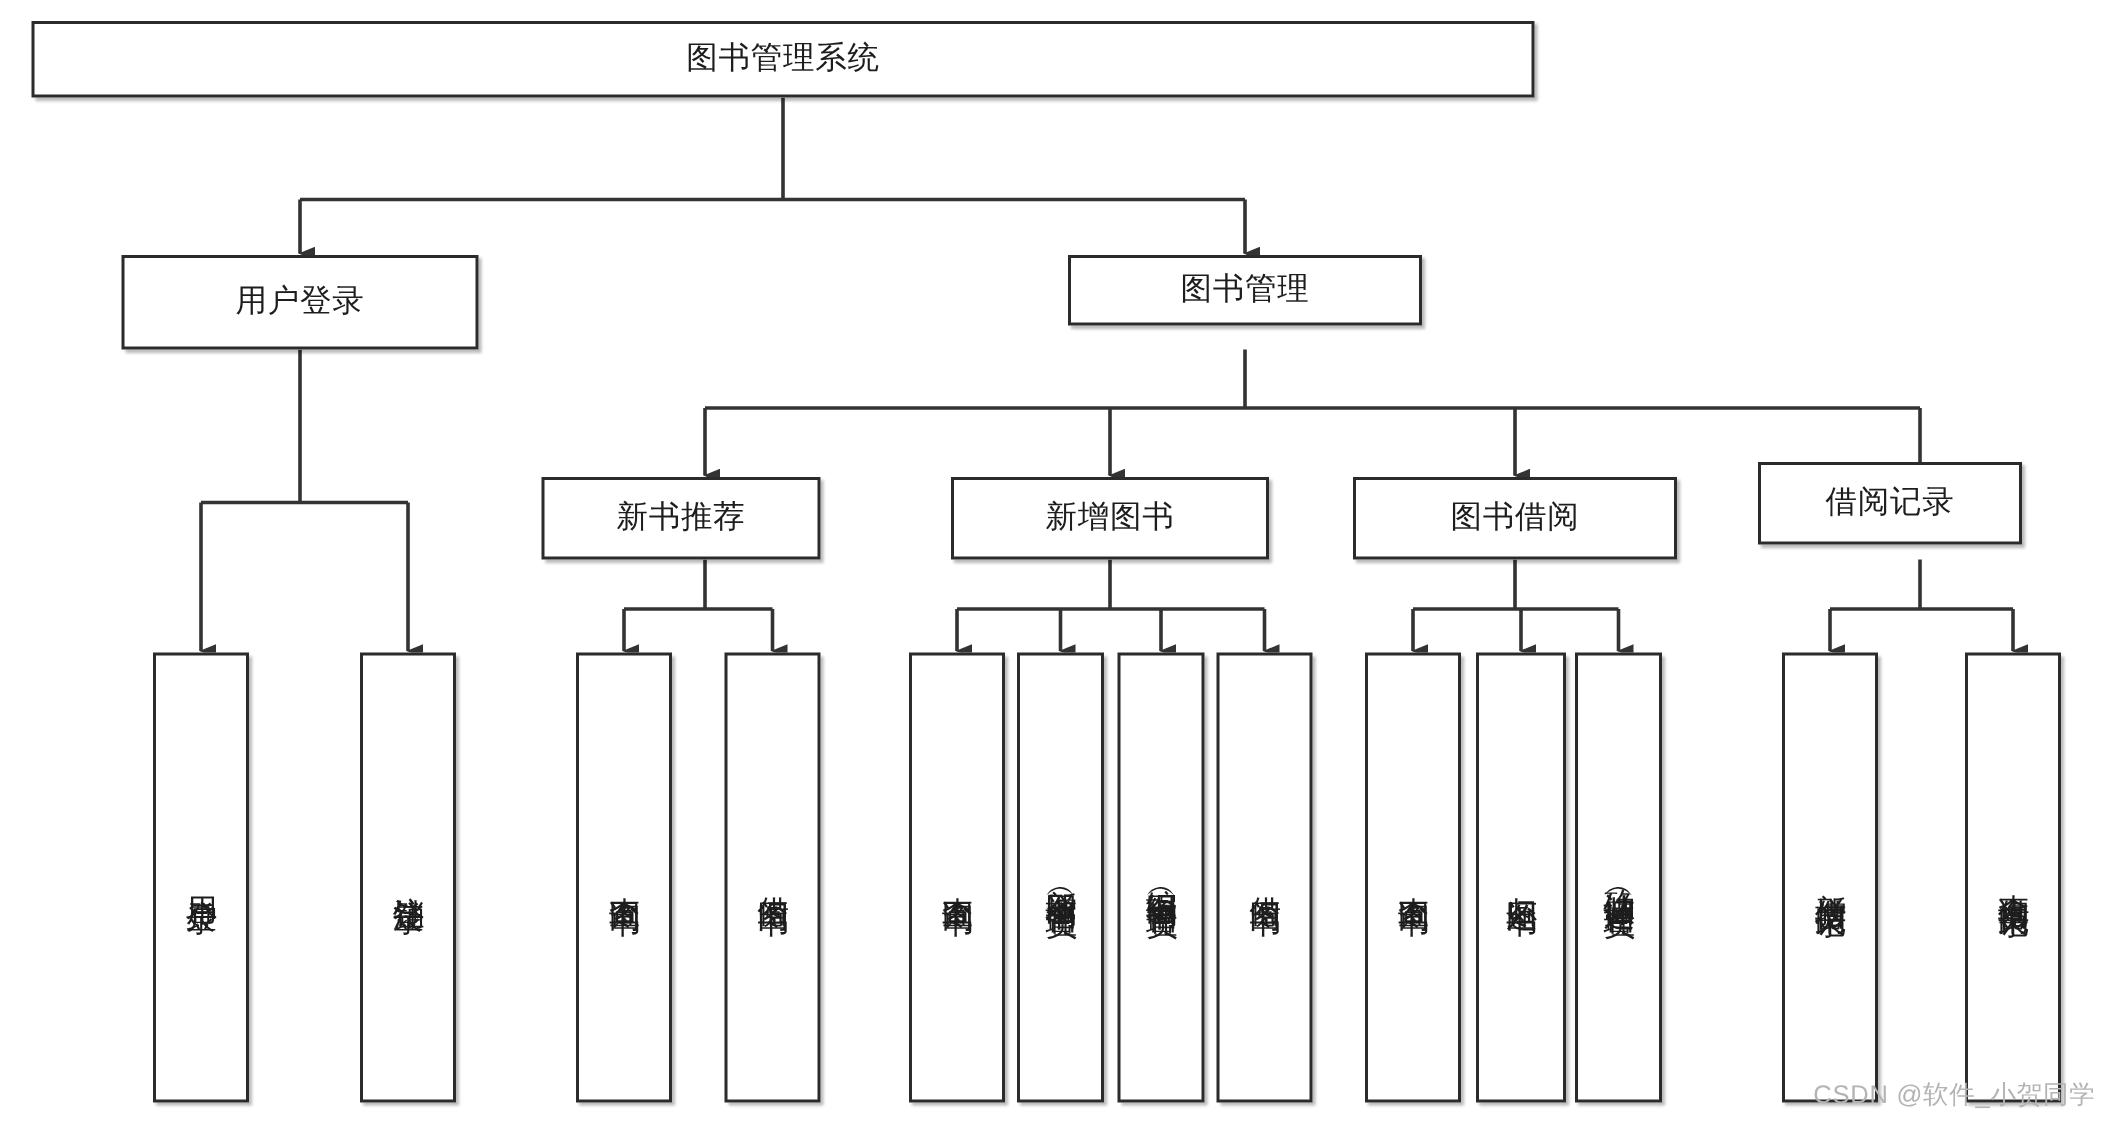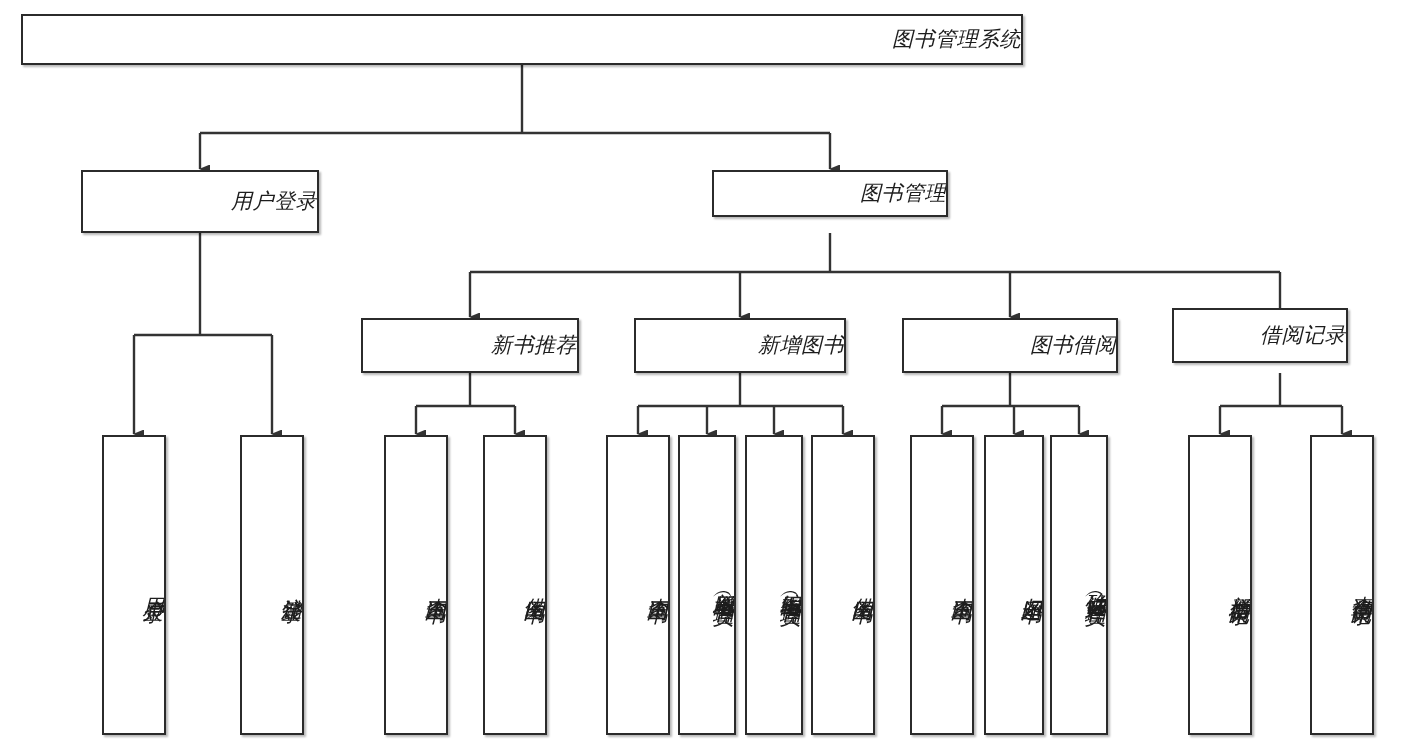--- a/index.html
+++ b/index.html
@@ -26,23 +26,22 @@
     height: 747px;
   }
   .node-box {
     position: absolute;
     box-sizing: border-box;
     background: #ffffff;
     border: 2px solid #2b2b2b;
     box-shadow: 2px 2px 2px rgba(0,0,0,0.28);
     display: flex;
     align-items: center;
-    justify-content: flex-end;
+    justify-content: center;
     overflow: hidden;
-    font-style: italic;
   }
   .node-label {
     color: #1d1d1d;
     font-size: 21px;
     line-height: 1.16;
     letter-spacing: 0.5px;
     text-align: center;
     white-space: nowrap;
   }
   .node-box.horizontal .node-label {
@@ -113,21 +112,21 @@
   <div id="node-layer">
       <div class="node-box horizontal" style="left: 21px; top: 14px; width: 1002px; height: 51px;">
         <span class="node-label">图书管理系统</span>
       </div>
       <div class="node-box horizontal" style="left: 81px; top: 170px; width: 238px; height: 63px;">
         <span class="node-label">用户登录</span>
       </div>
       <div class="node-box horizontal" style="left: 712px; top: 170px; width: 236px; height: 47px;">
         <span class="node-label">图书管理</span>
       </div>
-      <div class="node-box horizontal" style="left: 361px; top: 318px; width: 218px; height: 55px;">
+      <div class="node-box horizontal" style="left: 361px; top: 318px; width: 186px; height: 55px;">
         <span class="node-label">新书推荐</span>
       </div>
       <div class="node-box horizontal" style="left: 634px; top: 318px; width: 212px; height: 55px;">
         <span class="node-label">新增图书</span>
       </div>
       <div class="node-box horizontal" style="left: 902px; top: 318px; width: 216px; height: 55px;">
         <span class="node-label">图书借阅</span>
       </div>
       <div class="node-box horizontal" style="left: 1172px; top: 308px; width: 176px; height: 55px;">
         <span class="node-label">借阅记录</span>
@@ -165,13 +164,14 @@
       <div class="node-box vertical" style="left: 1050px; top: 435px; width: 58px; height: 300px;">
         <span class="node-label">确认归还（管理员）</span>
       </div>
       <div class="node-box vertical" style="left: 1188px; top: 435px; width: 64px; height: 300px;">
         <span class="node-label">新增借阅记录</span>
       </div>
       <div class="node-box vertical" style="left: 1310px; top: 435px; width: 64px; height: 300px;">
         <span class="node-label">查询借阅记录</span>
       </div>
     </div>
+  <div id="watermark">CSDN @软件_小贺同学</div>
 </div>
 
 </body></html>

